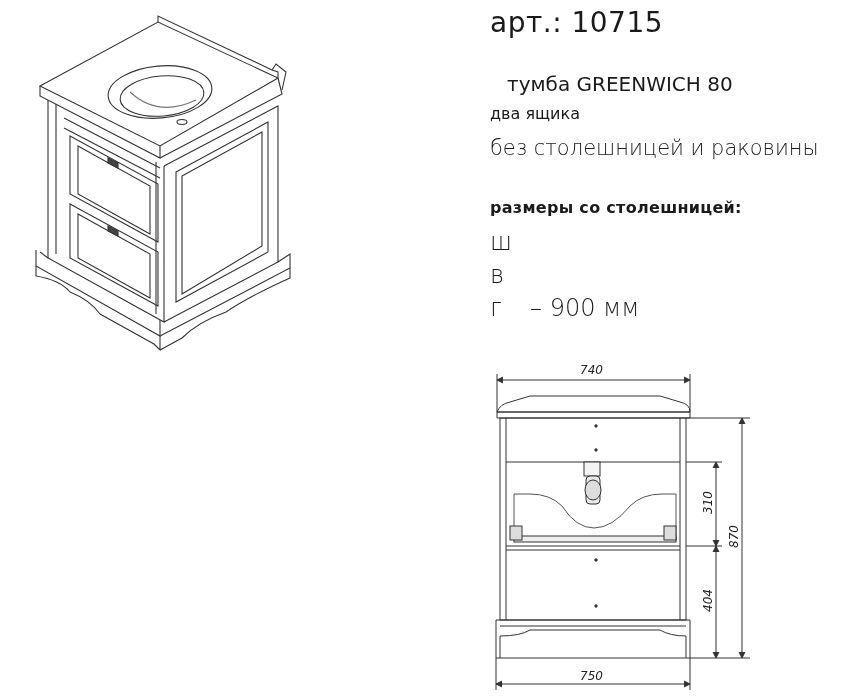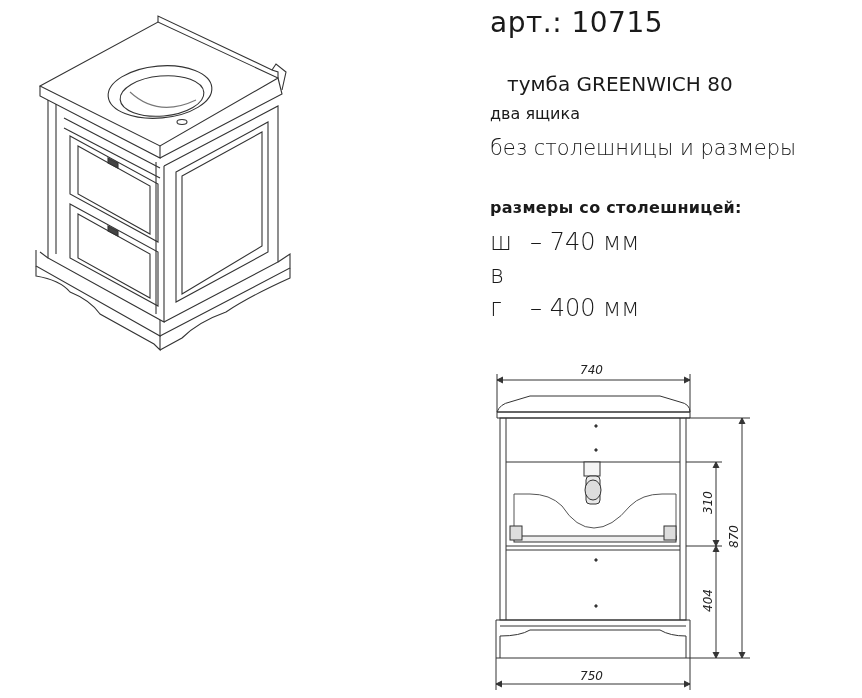--- a/index.html
+++ b/index.html
@@ -118,26 +118,25 @@
   <text class="dimlbl" x="580" y="374">740</text>
   <text class="dimlbl" x="580" y="680">750</text>
   <text class="dimlbl" x="0" y="0" transform="translate(738 548) rotate(-90)">870</text>
   <text class="dimlbl" x="0" y="0" transform="translate(712 514) rotate(-90)">310</text>
   <text class="dimlbl" x="0" y="0" transform="translate(712 612) rotate(-90)">404</text>
 </svg>
 
 <div class="abs art">арт.: 10715</div>
 <div class="abs title">тумба  GREENWICH 80</div>
 <div class="abs sub1">два ящика</div>
-<div class="abs sub2">без столешницы и размеры</div>
+<div class="abs sub2">без столешницей и раковины</div>
 <div class="abs dimhead">размеры со столешницей:</div>
 
 <div class="abs dimrow" style="top:228px">
   <span class="k">ш</span>
-  <span class="v">– 740 мм</span>
 </div>
 <div class="abs dimrow" style="top:261px">
   <span class="k">в</span>
 </div>
 <div class="abs dimrow" style="top:294px">
   <span class="k">г</span>
-  <span class="v">– 400 мм</span>
+  <span class="v">– 900 мм</span>
 </div>
 
 </body></html>

